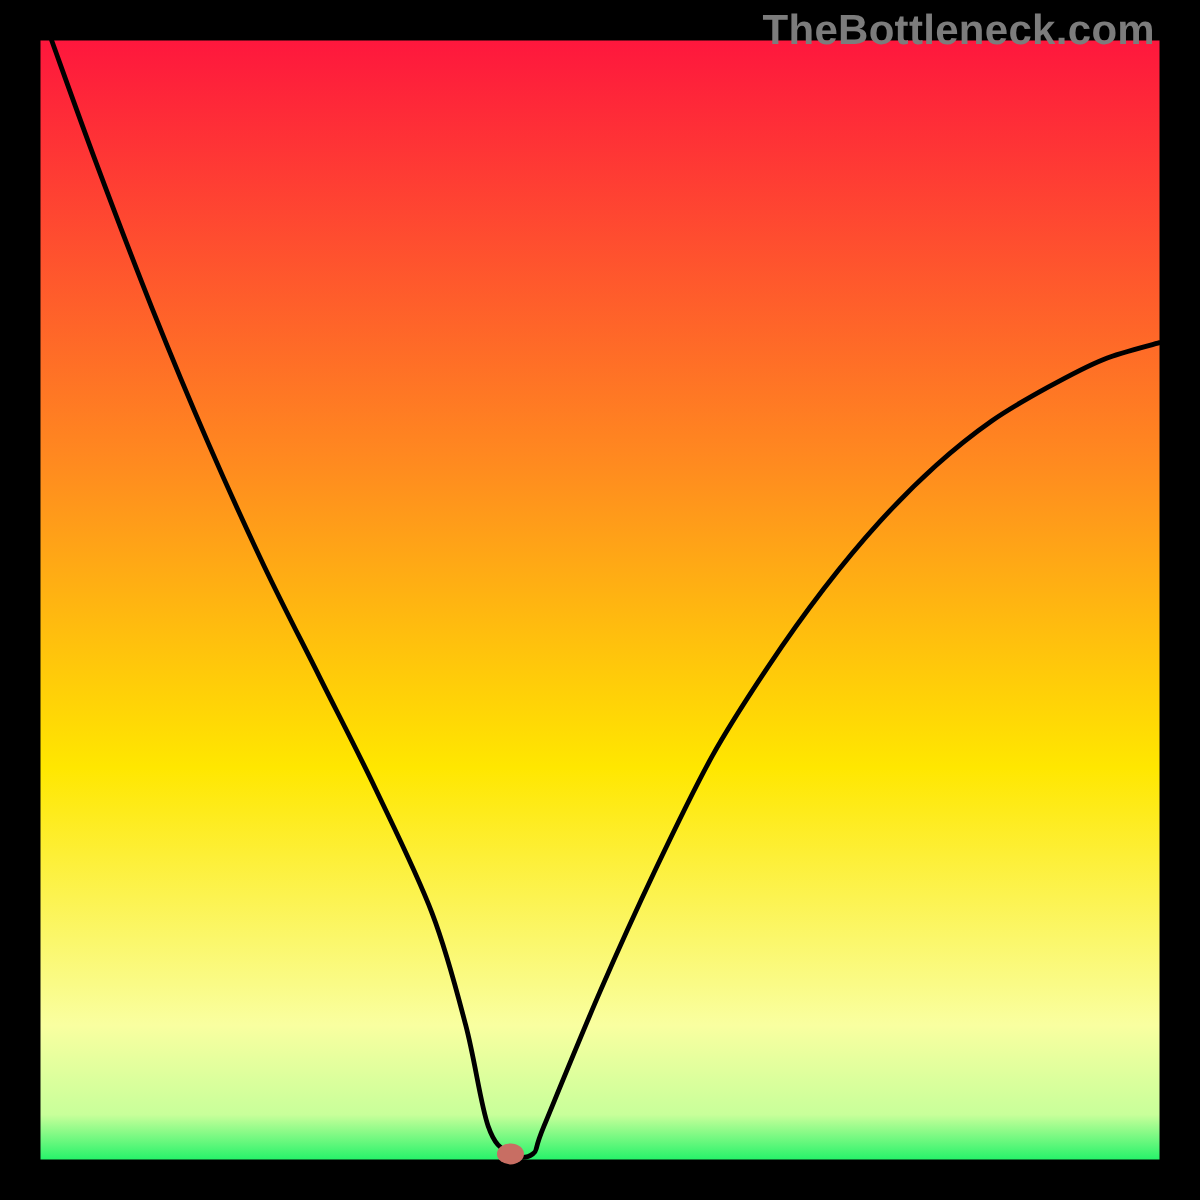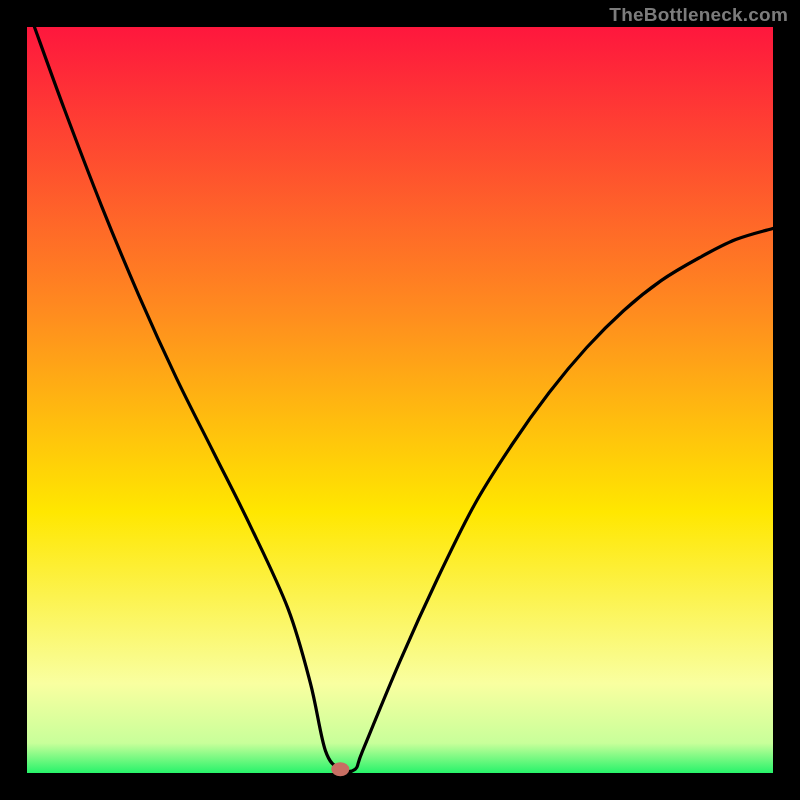--- a/index.html
+++ b/index.html
@@ -16,23 +16,23 @@
     height: 800px;
   }
   svg.chart {
     display: block;
     width: 800px;
     height: 800px;
   }
   .watermark {
     position: absolute;
     top: 4px;
-    right: 12px;
+    right: 30px;
     font-family: Arial, Helvetica, sans-serif;
-    font-size: 19px;
+    font-size: 28px;
     font-weight: 600;
     color: #7c7c7c;
     letter-spacing: 0.2px;
     user-select: none;
   }
 </style>
 </head>
 <body>
 
 <div class="chart-wrapper">

